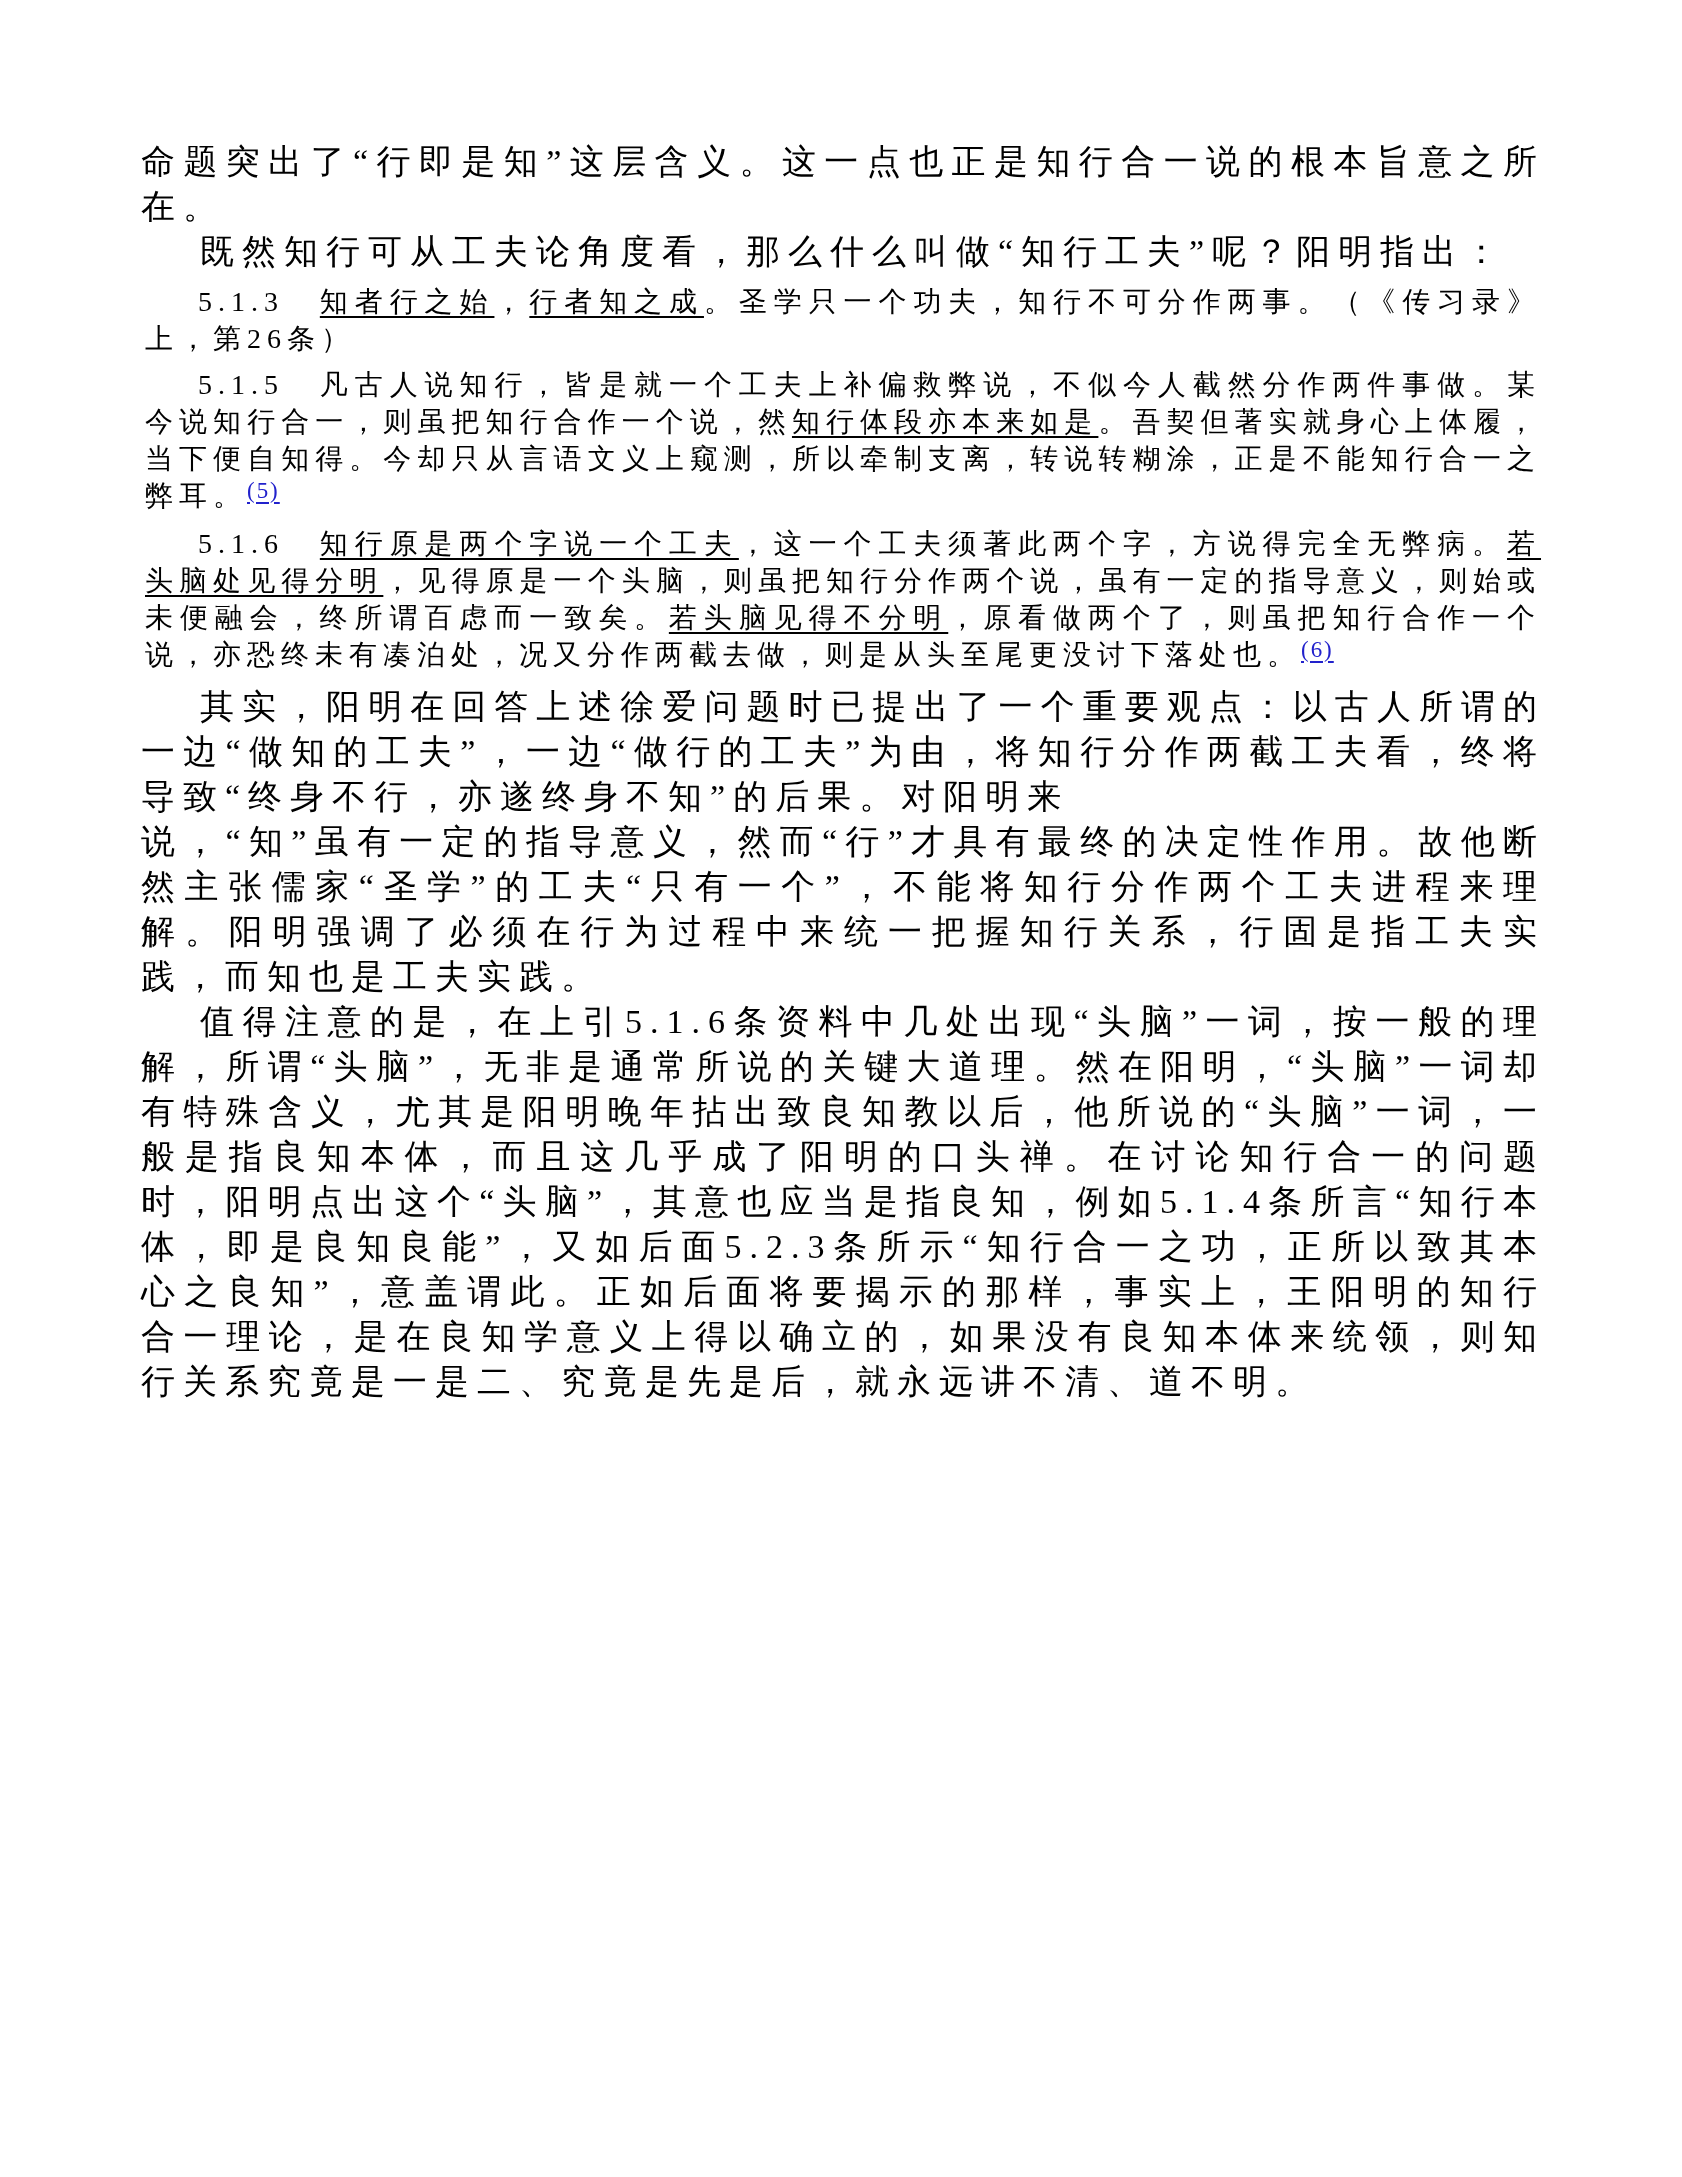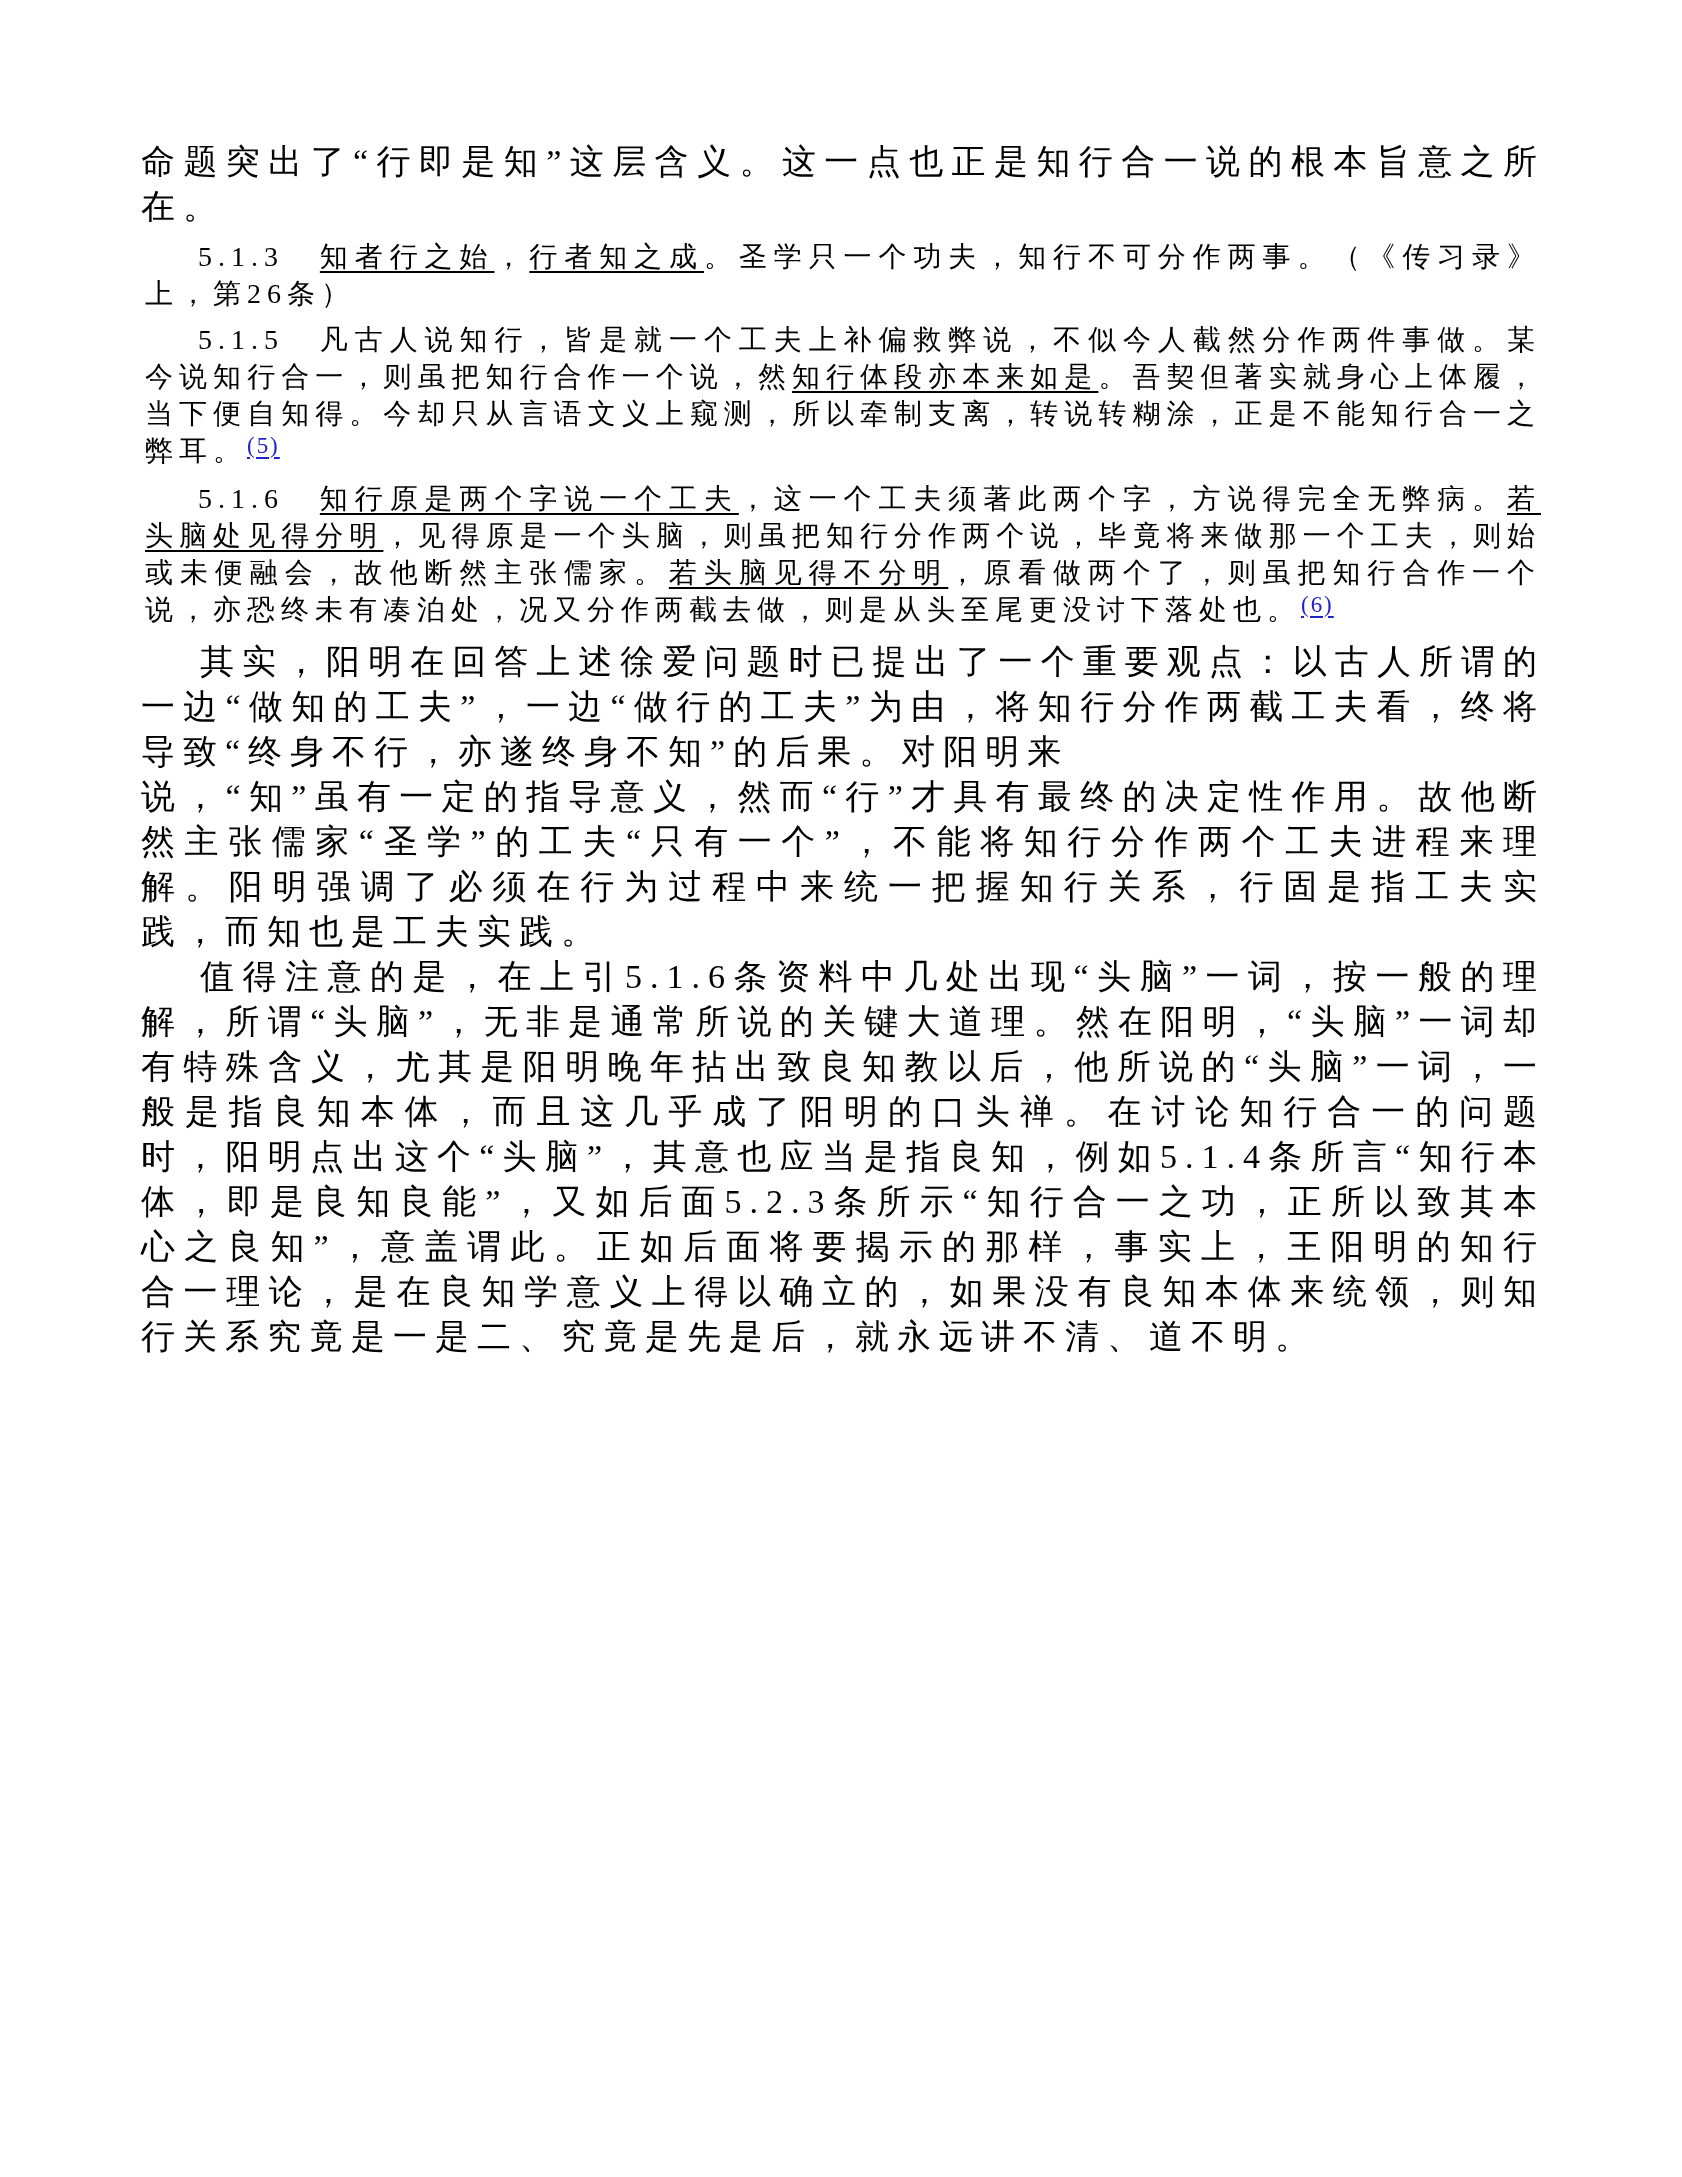--- a/index.html
+++ b/index.html
@@ -51,19 +51,20 @@
     text-decoration: underline;
     text-underline-offset: 4px;
     cursor: pointer;
   }
 </style>
 </head>
 <body style="--link-color: #2222cc; background: rgb(255, 255, 255); color: rgb(0, 0, 0);">
 
 <div class="page">
   <p class="body"><span>命题突出了“行即是知”这层含义。这一点也正是知行合一说的根本旨意之所在。</span></p>
+  <p class="body indented"><span>既然知行可从工夫论角度看，那么什么叫做“知行工夫”呢？阳明指出：</span></p>
   <p class="quote"><span>5.1.3　</span><span class="u">知者行之始</span><span>，</span><span class="u">行者知之成</span><span>。圣学只一个功夫，知行不可分作两事。（《传习录》上，第26条）</span></p>
   <p class="quote"><span>5.1.5　凡古人说知行，皆是就一个工夫上补偏救弊说，不似今人截然分作两件事做。某今说知行合一，则虽把知行合作一个说，然</span><span class="u">知行体段亦本来如是</span><span>。吾契但著实就身心上体履，当下便自知得。今却只从言语文义上窥测，所以牵制支离，转说转糊涂，正是不能知行合一之弊耳。</span><span class="fnlink">(5)</span></p>
-  <p class="quote"><span>5.1.6　</span><span class="u">知行原是两个字说一个工夫</span><span>，这一个工夫须著此两个字，方说得完全无弊病。</span><span class="u">若头脑处见得分明</span><span>，见得原是一个头脑，则虽把知行分作两个说，毕竟将来做那一个工夫，则始或未便融会，故他断然主张儒家。</span><span class="u">若头脑见得不分明</span><span>，原看做两个了，则虽把知行合作一个说，亦恐终未有凑泊处，况又分作两截去做，则是从头至尾更没讨下落处也。</span><span class="fnlink">(6)</span></p>
+  <p class="quote"><span>5.1.6　</span><span class="u">知行原是两个字说一个工夫</span><span>，这一个工夫须著此两个字，方说得完全无弊病。</span><span class="u">若头脑处见得分明</span><span>，见得原是一个头脑，则虽把知行分作两个说，虽有一定的指导意义，则始或未便融会，终所谓百虑而一致矣。</span><span class="u">若头脑见得不分明</span><span>，原看做两个了，则虽把知行合作一个说，亦恐终未有凑泊处，况又分作两截去做，则是从头至尾更没讨下落处也。</span><span class="fnlink">(6)</span></p>
   <p class="body indented"><span>其实，阳明在回答上述徐爱问题时已提出了一个重要观点：以古人所谓的一边“做知的工夫”，一边“做行的工夫”为由，将知行分作两截工夫看，终将导致“终身不行，亦遂终身不知”的后果。对阳明来</span><br><span>说，“知”虽有一定的指导意义，然而“行”才具有最终的决定性作用。故他断然主张儒家“圣学”的工夫“只有一个”，不能将知行分作两个工夫进程来理解。阳明强调了必须在行为过程中来统一把握知行关系，行固是指工夫实践，而知也是工夫实践。</span></p>
   <p class="body indented"><span>值得注意的是，在上引5.1.6条资料中几处出现“头脑”一词，按一般的理解，所谓“头脑”，无非是通常所说的关键大道理。然在阳明，“头脑”一词却有特殊含义，尤其是阳明晚年拈出致良知教以后，他所说的“头脑”一词，一般是指良知本体，而且这几乎成了阳明的口头禅。在讨论知行合一的问题时，阳明点出这个“头脑”，其意也应当是指良知，例如5.1.4条所言“知行本体，即是良知良能”，又如后面5.2.3条所示“知行合一之功，正所以致其本心之良知”，意盖谓此。正如后面将要揭示的那样，事实上，王阳明的知行合一理论，是在良知学意义上得以确立的，如果没有良知本体来统领，则知行关系究竟是一是二、究竟是先是后，就永远讲不清、道不明。</span></p>
 </div>
 
 
 </body></html>

